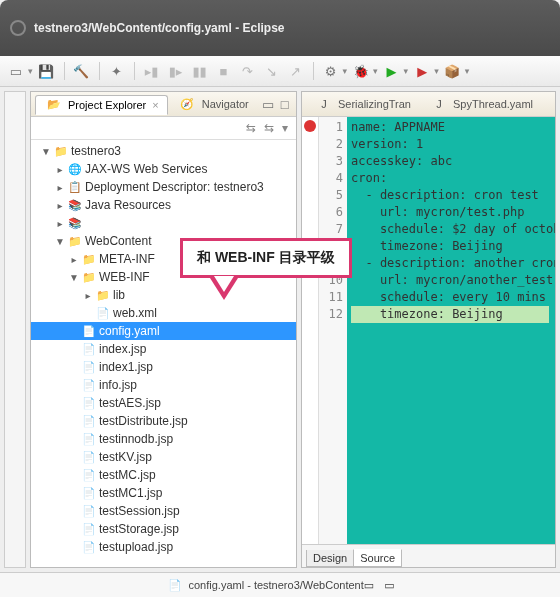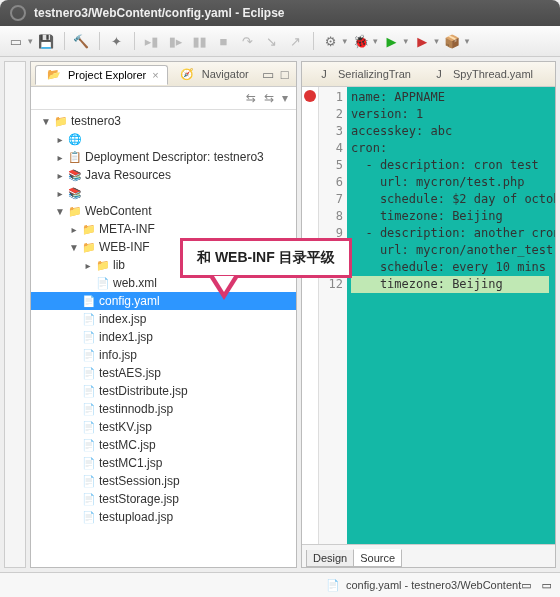--- a/index.html
+++ b/index.html
@@ -1,17 +1,17 @@
 <!DOCTYPE html>
 <html><head>
 <meta charset="utf-8">
 <style>
 html,body{margin:0;padding:0;font-family:"Segoe UI",Tahoma,sans-serif;font-size:12px;color:#333;background:#f0f0f0;width:560px;height:597px;overflow:hidden}
 .window{width:560px;height:597px;background:#fff;border-top-left-radius:8px;border-top-right-radius:8px;display:flex;flex-direction:column}
-.titlebar{height:26px;background:linear-gradient(#5c5c5c,#4a4a4a);color:#eee;font-weight:bold;display:flex;align-items:center;padding:0 10px;border-top-left-radius:8px;border-top-right-radius:8px;font-size:12px}
+.titlebar{height:26px;background:linear-gradient(#5c5c5c,#4a4a4a);color:#eee;font-weight:bold;display:flex;align-items:center;padding:15px 10px;border-top-left-radius:8px;border-top-right-radius:8px;font-size:12px}
 .toolbar{height:30px;background:linear-gradient(#fcfcfc,#eaeaea);border-bottom:1px solid #ccc;display:flex;align-items:center;padding:0 6px;gap:4px}
 .tbtn{width:20px;height:20px;display:flex;align-items:center;justify-content:center;color:#777;border-radius:3px;font-size:13px}
 .tsep{width:1px;height:18px;background:#ccc;margin:0 3px}
 .drop{font-size:9px;color:#888;margin-left:-2px}
 .body{flex:1;display:flex;overflow:hidden;padding:4px;gap:4px;background:#eee}
 .sidestrip{width:20px;background:#f5f5f5;border:1px solid #ccc}
 .pane{background:#fff;border:1px solid #bbb;display:flex;flex-direction:column;overflow:hidden}
 .leftpane{width:265px}
 .rightpane{flex:1;min-width:0}
 .tabbar{height:24px;background:linear-gradient(#faf7f0,#ede7d8);border-bottom:1px solid #ccc;display:flex;align-items:center;padding:0 4px;font-size:11px;gap:2px}
@@ -29,21 +29,21 @@
 .editor-wrap{flex:1;display:flex;overflow:hidden}
 .markers{width:16px;background:#fff;border-right:1px solid #ddd;padding-top:2px}
 .mark{width:12px;height:12px;border-radius:50%;margin:1px auto}
 .gutter{width:24px;background:#f7f7f7;color:#888;text-align:right;padding:2px 4px 0 0;font-family:Consolas,monospace;font-size:12px;line-height:17px}
 .code{flex:1;background:#14b8a6;font-family:Consolas,monospace;font-size:12px;line-height:17px;padding:2px 6px 8px 4px;white-space:pre;overflow:hidden;position:relative}
 .codeline{height:17px}
 .caret-line{background:#c0e8b4;display:inline-block;width:100%}
 .bottom-tabs{height:22px;border-top:1px solid #ccc;display:flex;align-items:flex-end;padding:0 4px;background:#f5f5f5;font-size:11px}
 .btab{padding:2px 6px;border:1px solid #bbb;border-top:none;background:#eee;margin-right:-1px}
 .btab.active{background:#fff;border:1px solid #bbb;border-top:1px solid #fff}
-.status{height:24px;background:#f7f7f7;border-top:1px solid #ccc;display:flex;align-items:center;padding:0 8px;justify-content:flex-end;font-size:11px;color:#444}
+.status{height:24px;background:#f7f7f7;border-top:1px solid #ccc;display:flex;align-items:center;padding:0 8px;justify-content:center;font-size:11px;color:#444}
 .callout{position:absolute;left:180px;top:238px;z-index:10}
 .bubble{background:#fff;border:3px solid #d9376e;border-radius:0;padding:8px 14px;font-weight:bold;font-size:14px;color:#222;white-space:nowrap}
 .tail{width:0;height:0;border-left:14px solid transparent;border-right:14px solid transparent;border-top:22px solid #d9376e;margin-left:30px;position:relative}
 .tail::after{content:"";position:absolute;top:-24px;left:-10px;width:0;height:0;border-left:10px solid transparent;border-right:10px solid transparent;border-top:16px solid #fff}
 .ic-folder{color:#d9a441}.ic-pkg{color:#b97c26}.ic-file{color:#6a8}
 .ic-jar{color:#c77}.ic-web{color:#59b}
 .play{color:#2a2}
 .spacer{flex:1}
 </style>
 </head>
@@ -109,20 +109,21 @@
       </div>
       <div class="tree">
         <div class="node d1">
             <span class="twisty">▼</span>
             <span class="nicon ic-web">📁</span>
             <span>testnero3</span>
           </div>
         <div class="node d2">
             <span class="twisty">▸</span>
             <span class="nicon">🌐</span>
+            <span>JAX-WS Web Services</span>
           </div>
         <div class="node d2">
             <span class="twisty">▸</span>
             <span class="nicon">📋</span>
             <span>Deployment Descriptor: testnero3</span>
           </div>
         <div class="node d2">
             <span class="twisty">▸</span>
             <span class="nicon ic-pkg">📚</span>
             <span>Java Resources</span>

